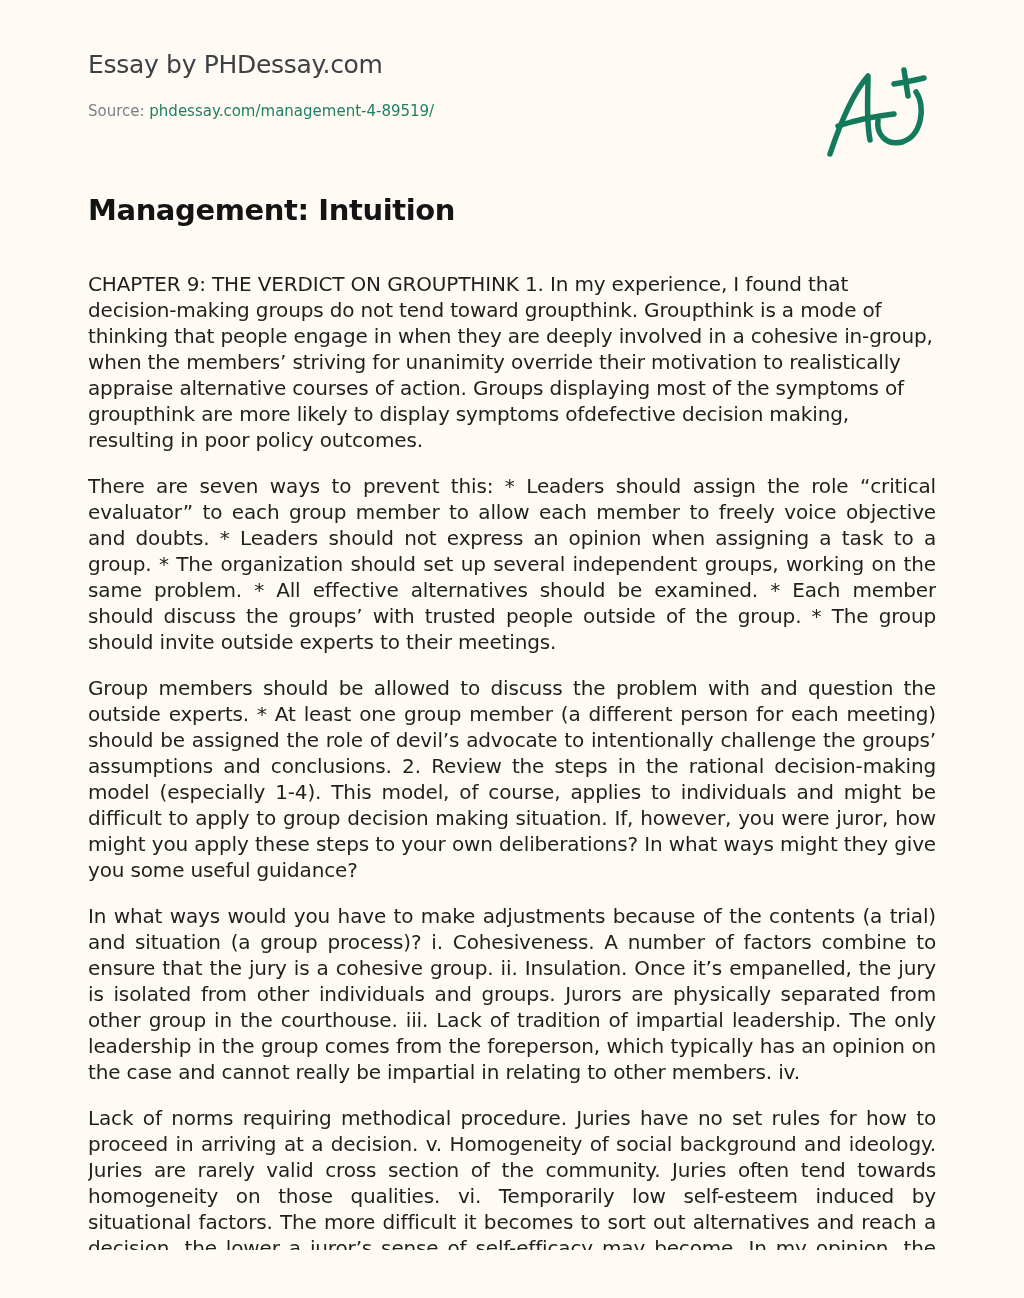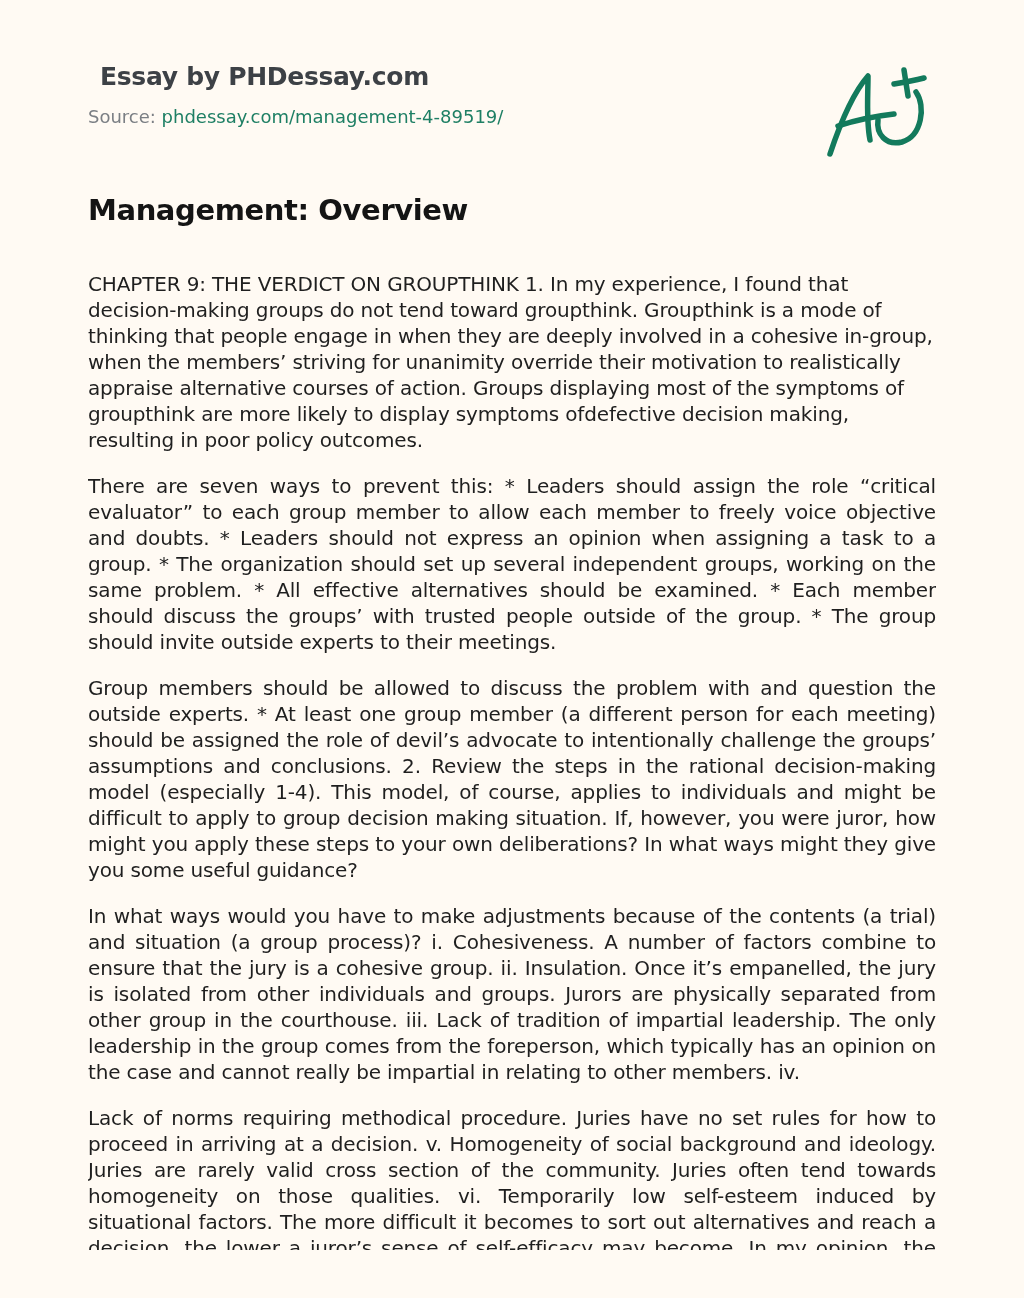--- a/index.html
+++ b/index.html
@@ -16,29 +16,29 @@
       color: #1f1f1f;
     }
     .header {
       position: absolute;
       left: 88px;
       top: 48px;
       width: 700px;
     }
     .site-title {
       font-size: 25px;
-      font-weight: bold;
+      font-weight: normal;
       color: #3d4146;
       letter-spacing: -0.3px;
-      margin: 12px;
+      margin: 0;
       line-height: 34px;
     }
     .source {
-      margin-top: 14px;
-      font-size: 18px;
+      margin-top: 20px;
+      font-size: 15px;
       line-height: 18px;
       color: #7b7f84;
     }
     .source a {
       color: #1e7f64;
       text-decoration: none;
     }
     .logo {
       position: absolute;
       left: 822px;
@@ -97,21 +97,21 @@
 
       <path d="M82 8 L 86 34"></path>
 
       <path d="M72 22 C 84 20, 94 18, 102 16"></path>
 
       <path d="M94 30 C 104 44, 100 74, 80 80 C 64 84, 54 72, 56 58"></path>
     </g>
   </svg>
 </div>
 
-<h1 class="page-title">Management: Overview</h1>
+<h1 class="page-title">Management: Intuition</h1>
 
 <div class="article">
   <p class="left">CHAPTER 9: THE VERDICT ON GROUPTHINK 1. In my experience, I found that decision-making groups do not tend toward groupthink. Groupthink is a mode of thinking that people engage in when they are deeply involved in a cohesive in-group, when the members’ striving for unanimity override their motivation to realistically appraise alternative courses of action. Groups displaying most of the symptoms of groupthink are more likely to display symptoms ofdefective decision making, resulting in poor policy outcomes.</p>
   <p>There are seven ways to prevent this: * Leaders should assign the role “critical evaluator” to each group member to allow each member to freely voice objective and doubts. * Leaders should not express an opinion when assigning a task to a group. * The organization should set up several independent groups, working on the same problem. * All effective alternatives should be examined. * Each member should discuss the groups’ with trusted people outside of the group. * The group should invite outside experts to their meetings.</p>
   <p>Group members should be allowed to discuss the problem with and question the outside experts. * At least one group member (a different person for each meeting) should be assigned the role of devil’s advocate to intentionally challenge the groups’ assumptions and conclusions. 2. Review the steps in the rational decision-making model (especially 1-4). This model, of course, applies to individuals and might be difficult to apply to group decision making situation. If, however, you were juror, how might you apply these steps to your own deliberations? In what ways might they give you some useful guidance?</p>
   <p>In what ways would you have to make adjustments because of the contents (a trial) and situation (a group process)? i. Cohesiveness. A number of factors combine to ensure that the jury is a cohesive group. ii. Insulation. Once it’s empanelled, the jury is isolated from other individuals and groups. Jurors are physically separated from other group in the courthouse. iii. Lack of tradition of impartial leadership. The only leadership in the group comes from the foreperson, which typically has an opinion on the case and cannot really be impartial in relating to other members. iv.</p>
   <p>Lack of norms requiring methodical procedure. Juries have no set rules for how to proceed in arriving at a decision. v. Homogeneity of social background and ideology. Juries are rarely valid cross section of the community. Juries often tend towards homogeneity on those qualities. vi. Temporarily low self-esteem induced by situational factors. The more difficult it becomes to sort out alternatives and reach a decision, the lower a juror’s sense of self-efficacy may become. In my opinion, the greater the number of these condition that exist, the greater the propensity towards groupthink. . In what ways might bounded rationality affect a juror’s approach to a decision? How about satisfying? Intuition? Ethics? Realistically speaking, people are limited by their ability to interpret, process, and act on information.</p>
 </div>
 
 </body></html>

